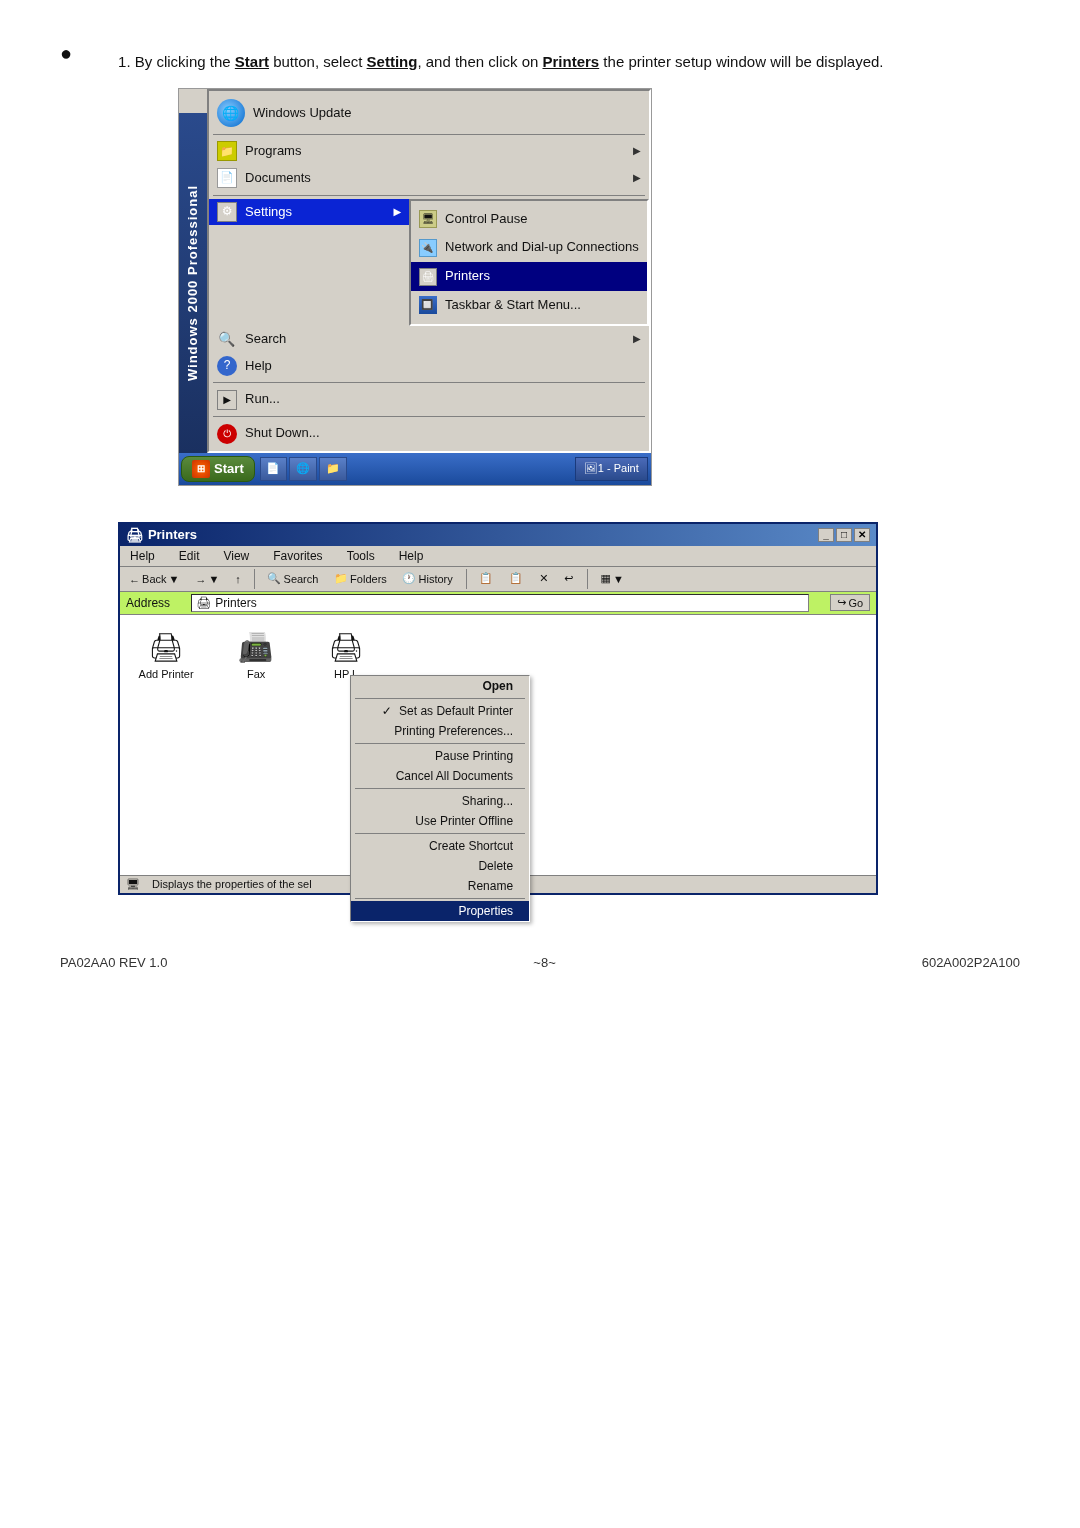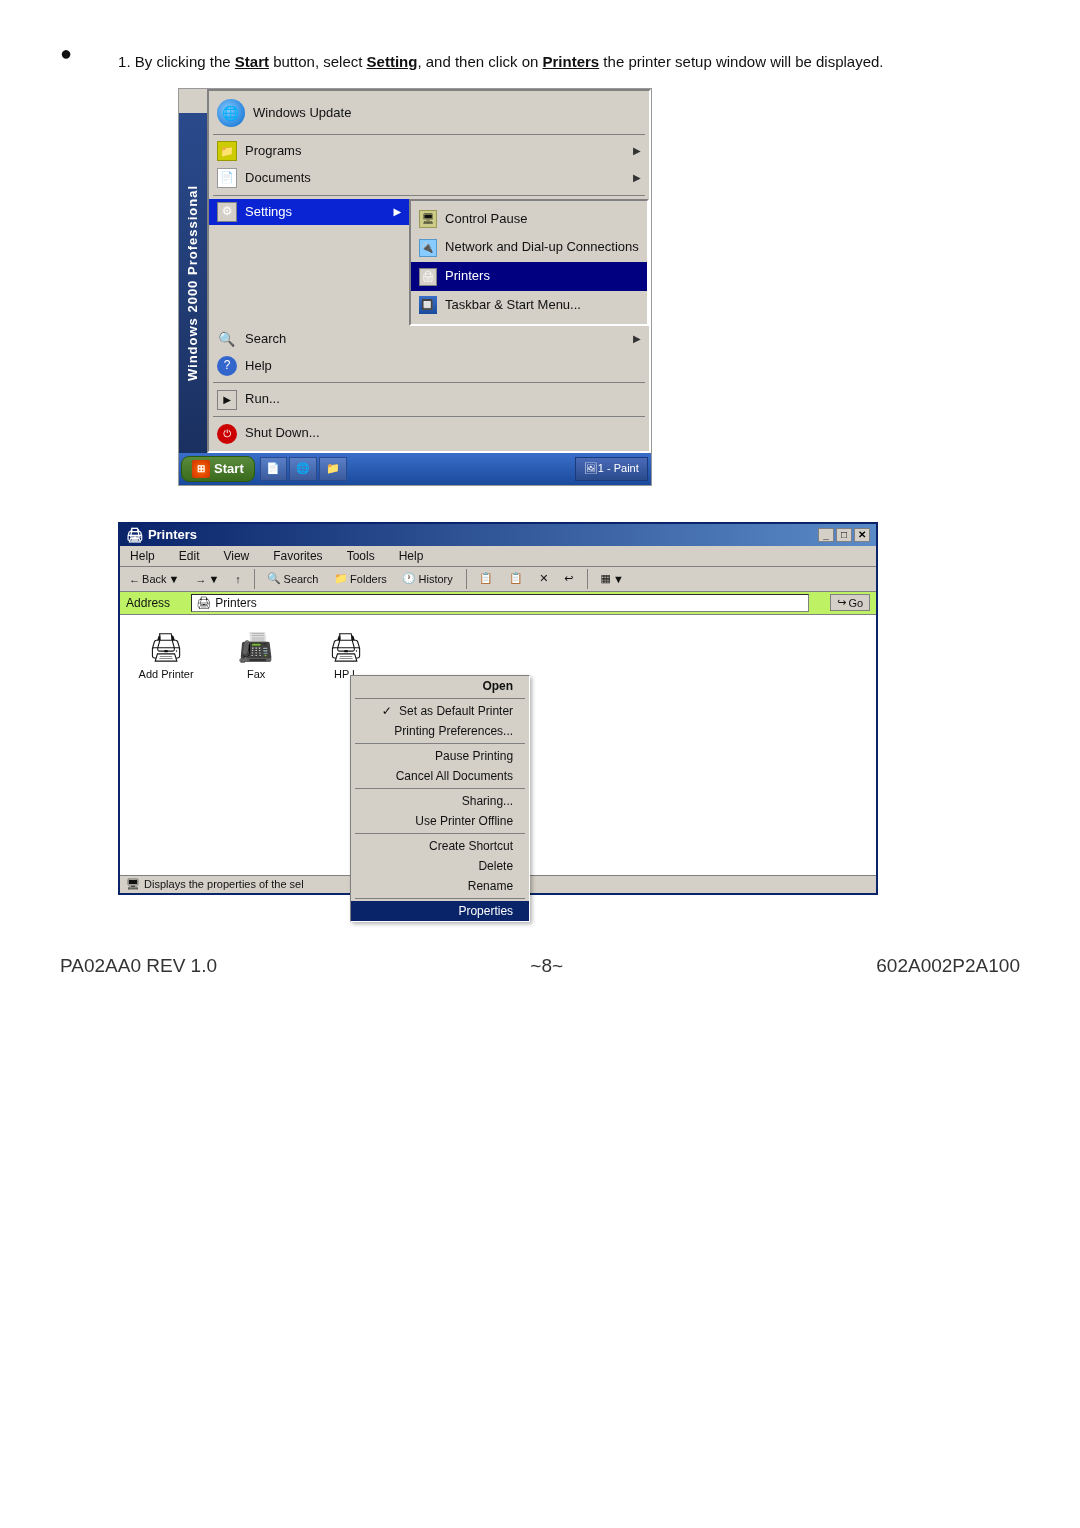--- a/index.html
+++ b/index.html
@@ -380,21 +380,21 @@
       border-top: 1px solid #808080;
       padding: 2px 6px;
       font-size: 11px;
       display: flex;
       align-items: center;
     }
     .page-footer {
       display: flex;
       justify-content: space-between;
       margin-top: 40px;
-      font-size: 19px;
+      font-size: 13px;
       color: #333;
     }
 
     
     .icon-windows-update {
       width: 28px; height: 28px;
       background: radial-gradient(circle at 40% 40%, #88ccff, #0066cc);
       border-radius: 50%;
       display: flex; align-items: center; justify-content: center;
       font-size: 14px;
@@ -724,21 +724,21 @@
               <div class="ctx-item">Create Shortcut</div>
               <div class="ctx-item">Delete</div>
               <div class="ctx-item">Rename</div>
               <div class="ctx-separator"></div>
               <div class="ctx-item highlighted">Properties</div>
             </div>
           </div>
 
           <div class="window-statusbar">
             <span>🖥</span>
-            <span style="margin-left:4px;">Displays the properties of the sel</span>
+            <span style="margin-left:12px;">Displays the properties of the sel</span>
           </div>
         </div>
 
       </div>
     </div>
   </div>
 
   <div class="page-footer">
     <span>PA02AA0   REV 1.0</span>
     <span>~8~</span>

